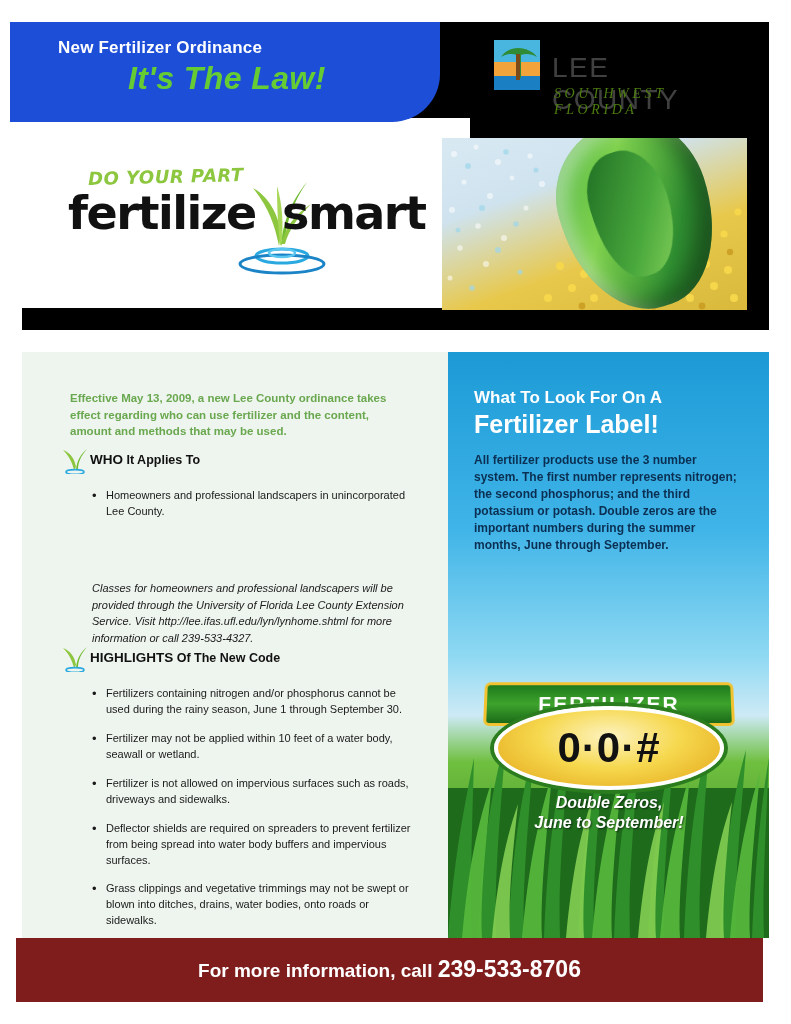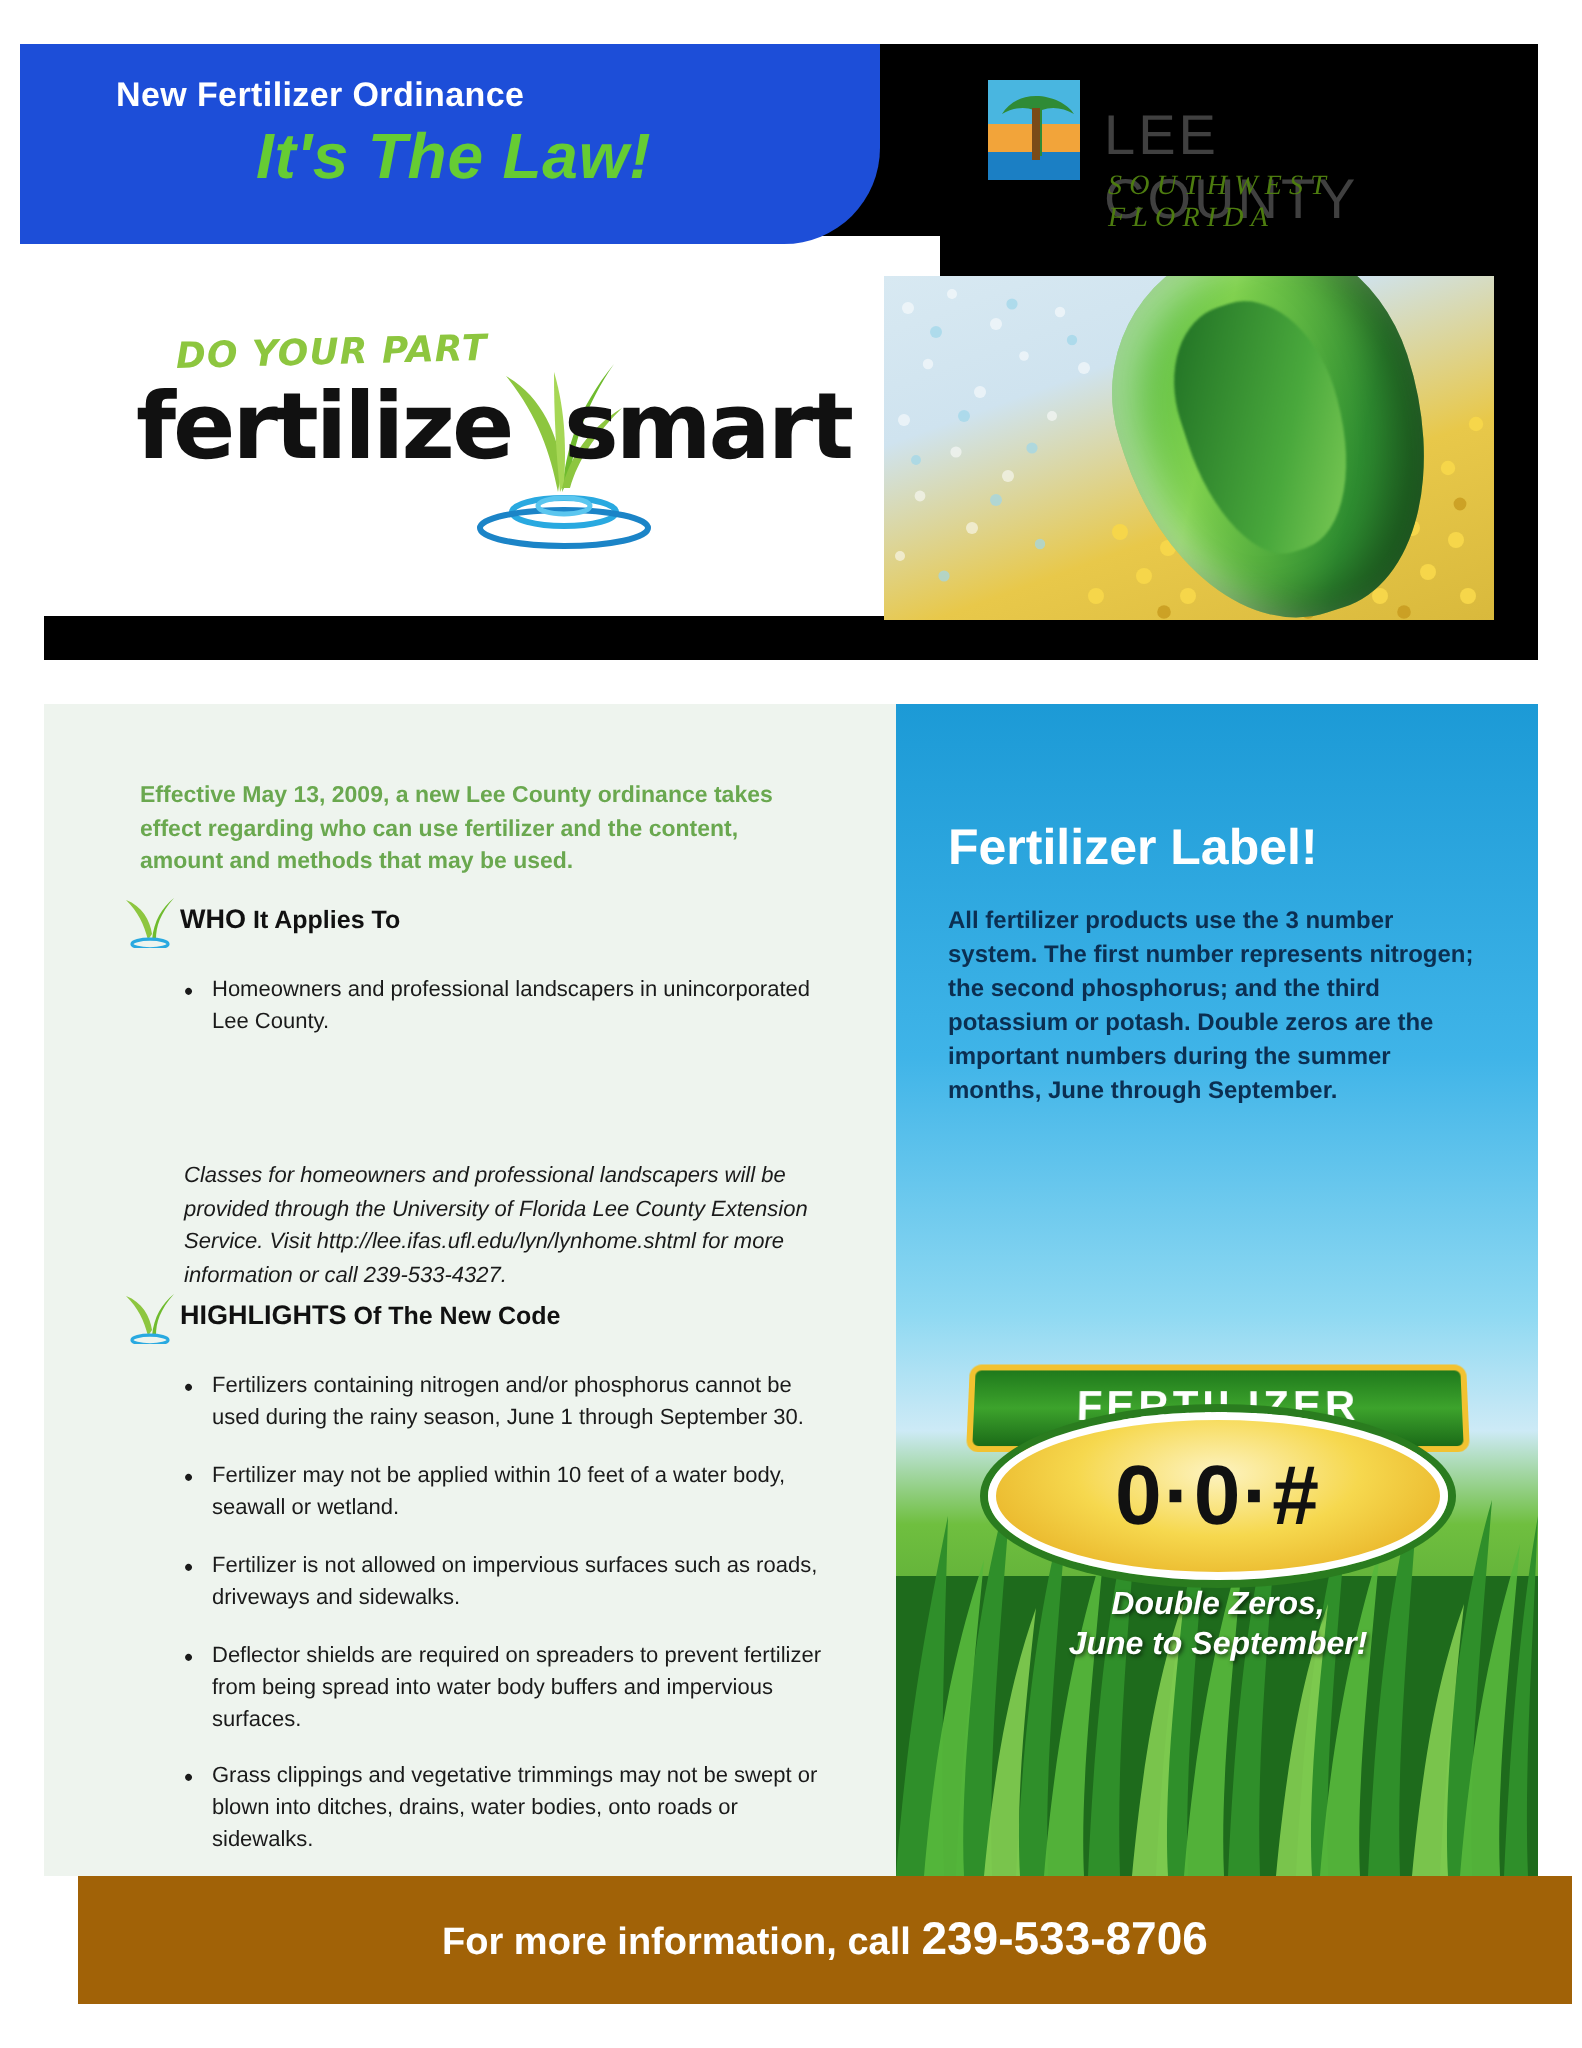--- a/index.html
+++ b/index.html
@@ -327,23 +327,23 @@
     font-weight: bold;
     font-style: italic;
     text-shadow: 1px 1px 2px rgba(0,0,0,.6);
   }
   .badge-sub1 { top: 112px; }
   .badge-sub2 { top: 132px; }
 
   
   .footer {
     position: absolute;
-    left: 39px; top: 938px;
+    left: 16px; top: 938px;
     width: 747px; height: 64px;
-    background: #a16207;
+    background: #7f1d1d;
   }
   .footer-text {
     position: absolute;
     width: 747px;
     top: 18px;
     text-align: center;
     color: #ffffff;
     font-size: 19px;
     font-weight: bold;
   }
@@ -489,20 +489,21 @@
           <li>Fertilizers containing nitrogen and/or phosphorus cannot be used during the rainy season, June 1 through September 30.</li>
           <li>Fertilizer may not be applied within 10 feet of a water body, seawall or wetland.</li>
           <li>Fertilizer is not allowed on impervious surfaces such as roads, driveways and sidewalks.</li>
           <li>Deflector shields are required on spreaders to prevent fertilizer from being spread into water body buffers and impervious surfaces.</li>
           <li>Grass clippings and vegetative trimmings may not be swept or blown into ditches, drains, water bodies, onto roads or sidewalks.</li>
         </ul>
       </div>
     </div>
 
     <div class="right-col">
+      <div class="r-head1">What To Look For On A</div>
       <div class="r-head2">Fertilizer Label!</div>
       <div class="r-body">All fertilizer products use the 3 number system. The first number represents nitrogen; the second phosphorus; and the third potassium or potash. Double zeros are the important numbers during the summer months, June through September.</div>
 
       <svg class="grass-layer" viewBox="0 0 321 330" preserveAspectRatio="none">
         <rect x="0" y="180" width="321" height="150" fill="#1e6b1c"></rect>
         <g fill="#2f8f2a">
           <path d="M0 330 C6 250 16 200 26 150 C24 220 22 280 24 330 Z"></path>
           <path d="M30 330 C34 240 44 180 58 130 C52 210 46 270 48 330 Z"></path>
           <path d="M60 330 C64 250 72 190 86 140 C80 220 74 280 76 330 Z"></path>
           <path d="M96 330 C100 240 108 180 122 126 C116 210 110 270 112 330 Z"></path>

